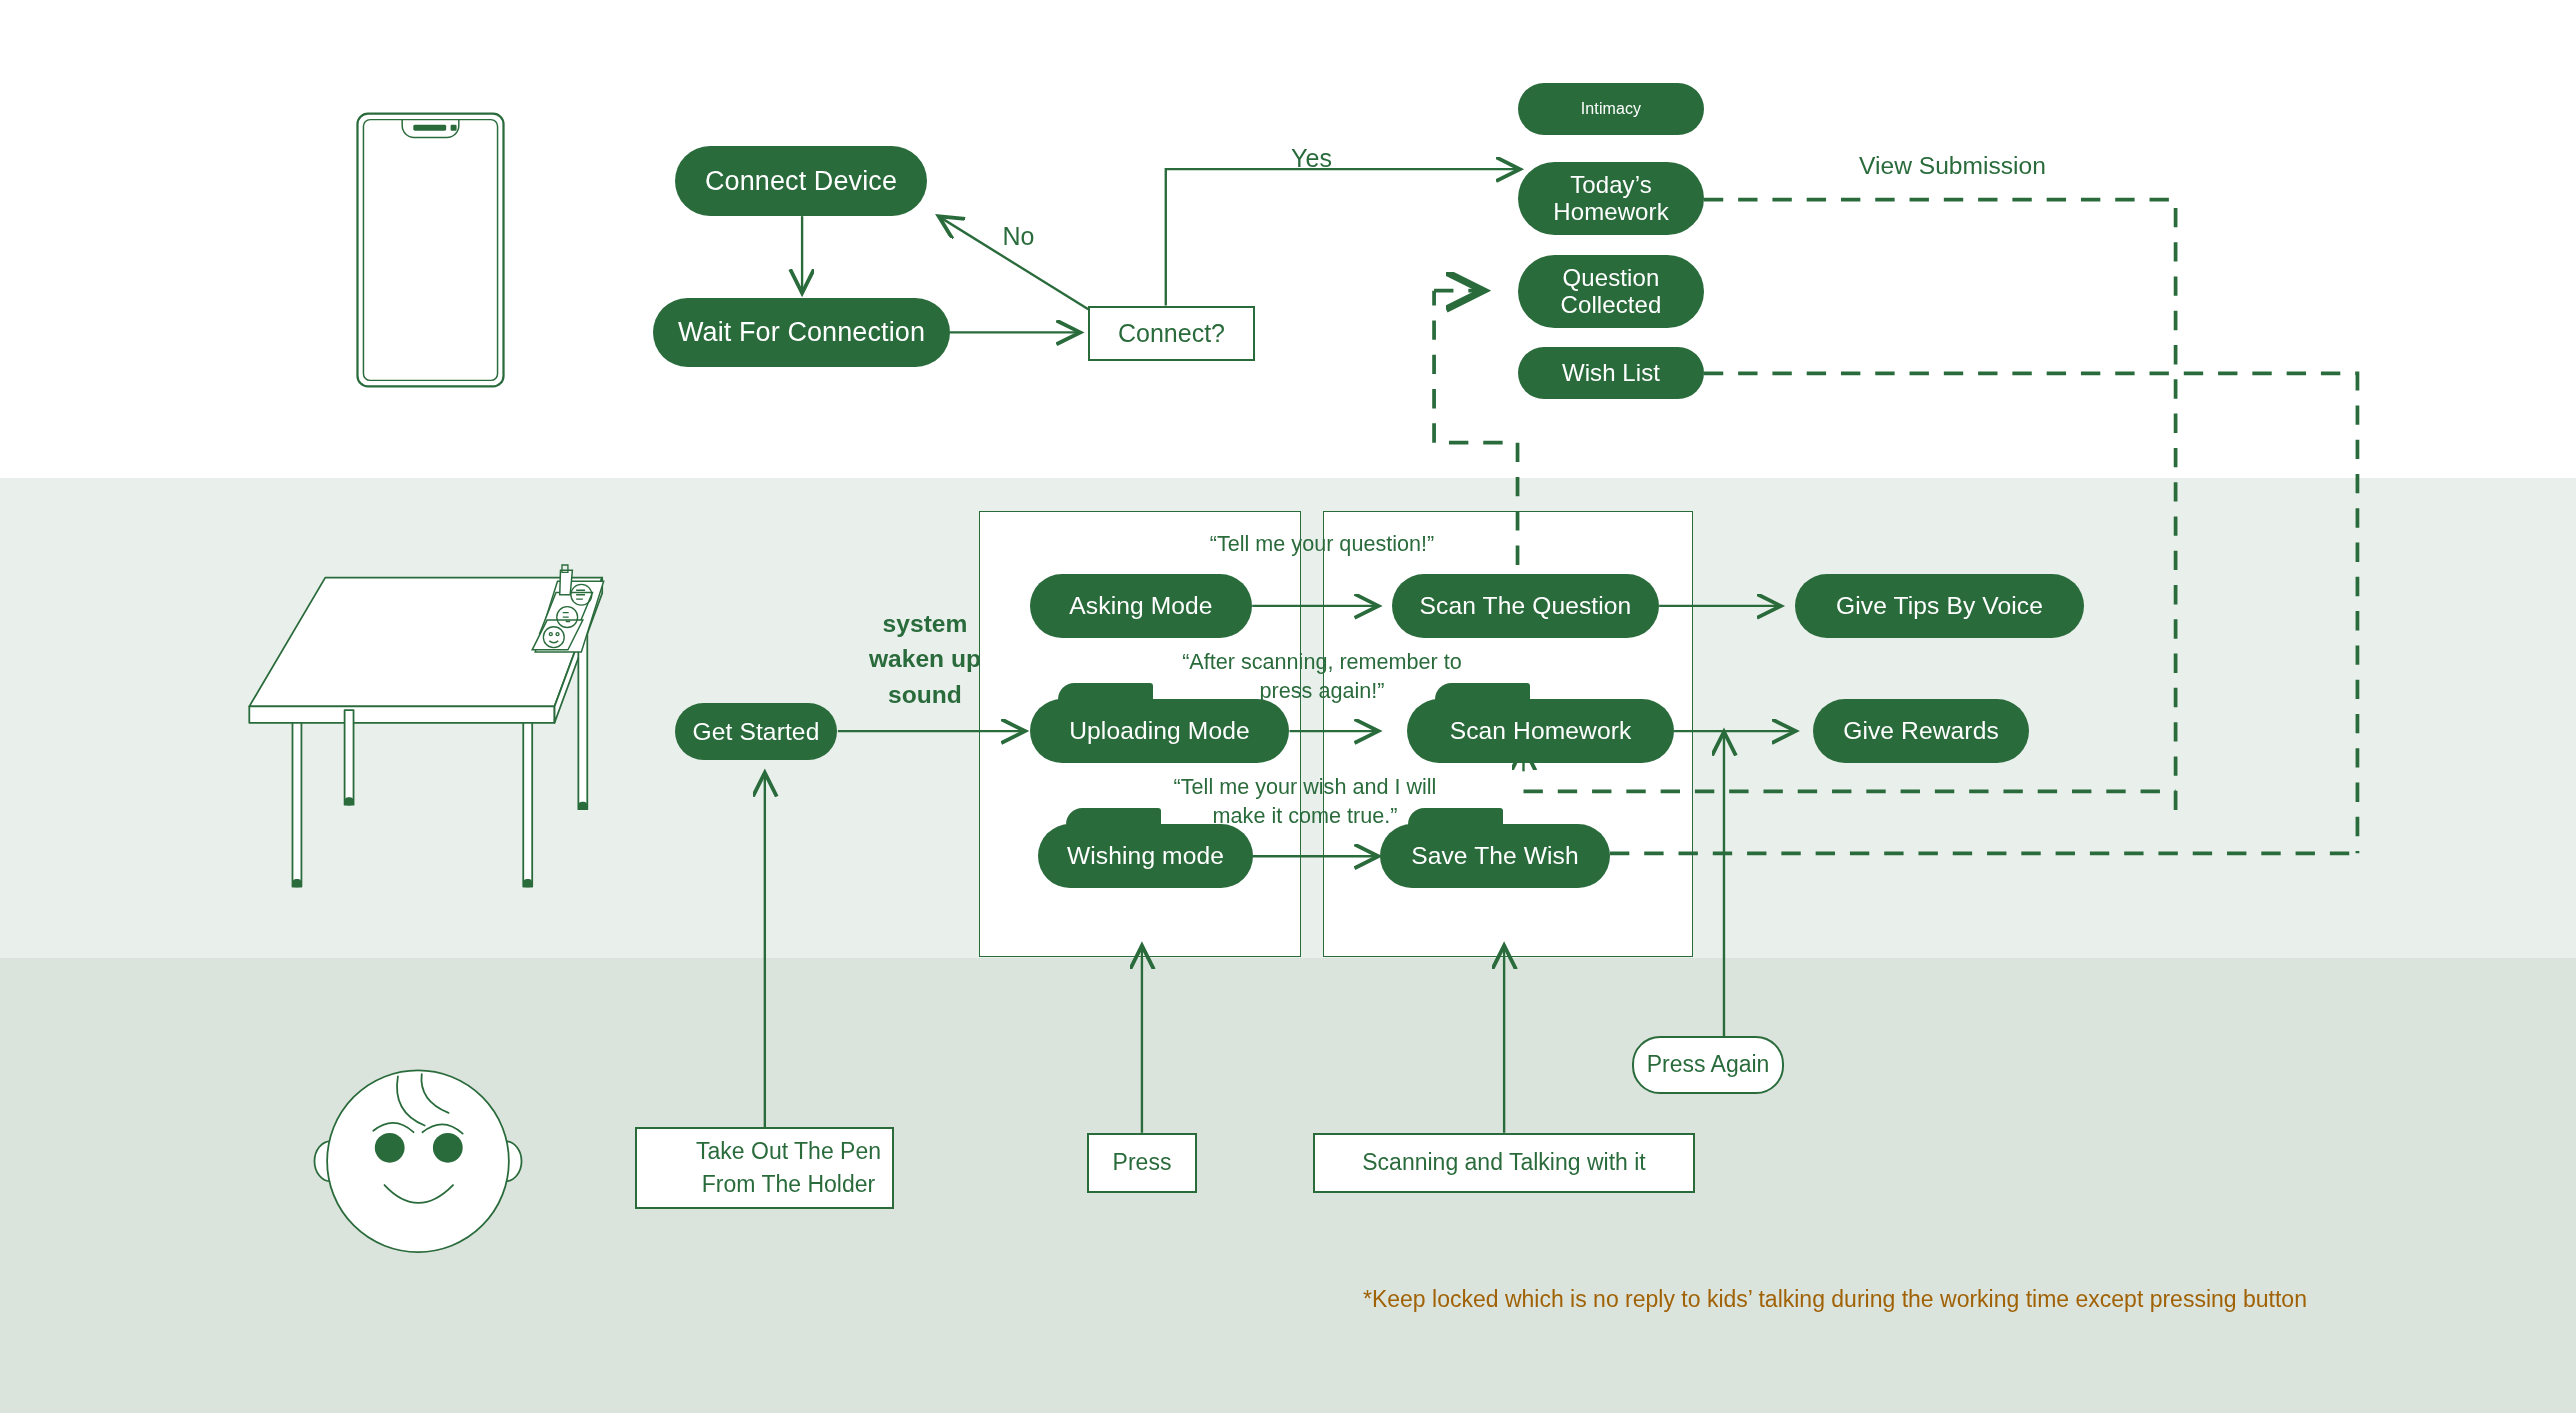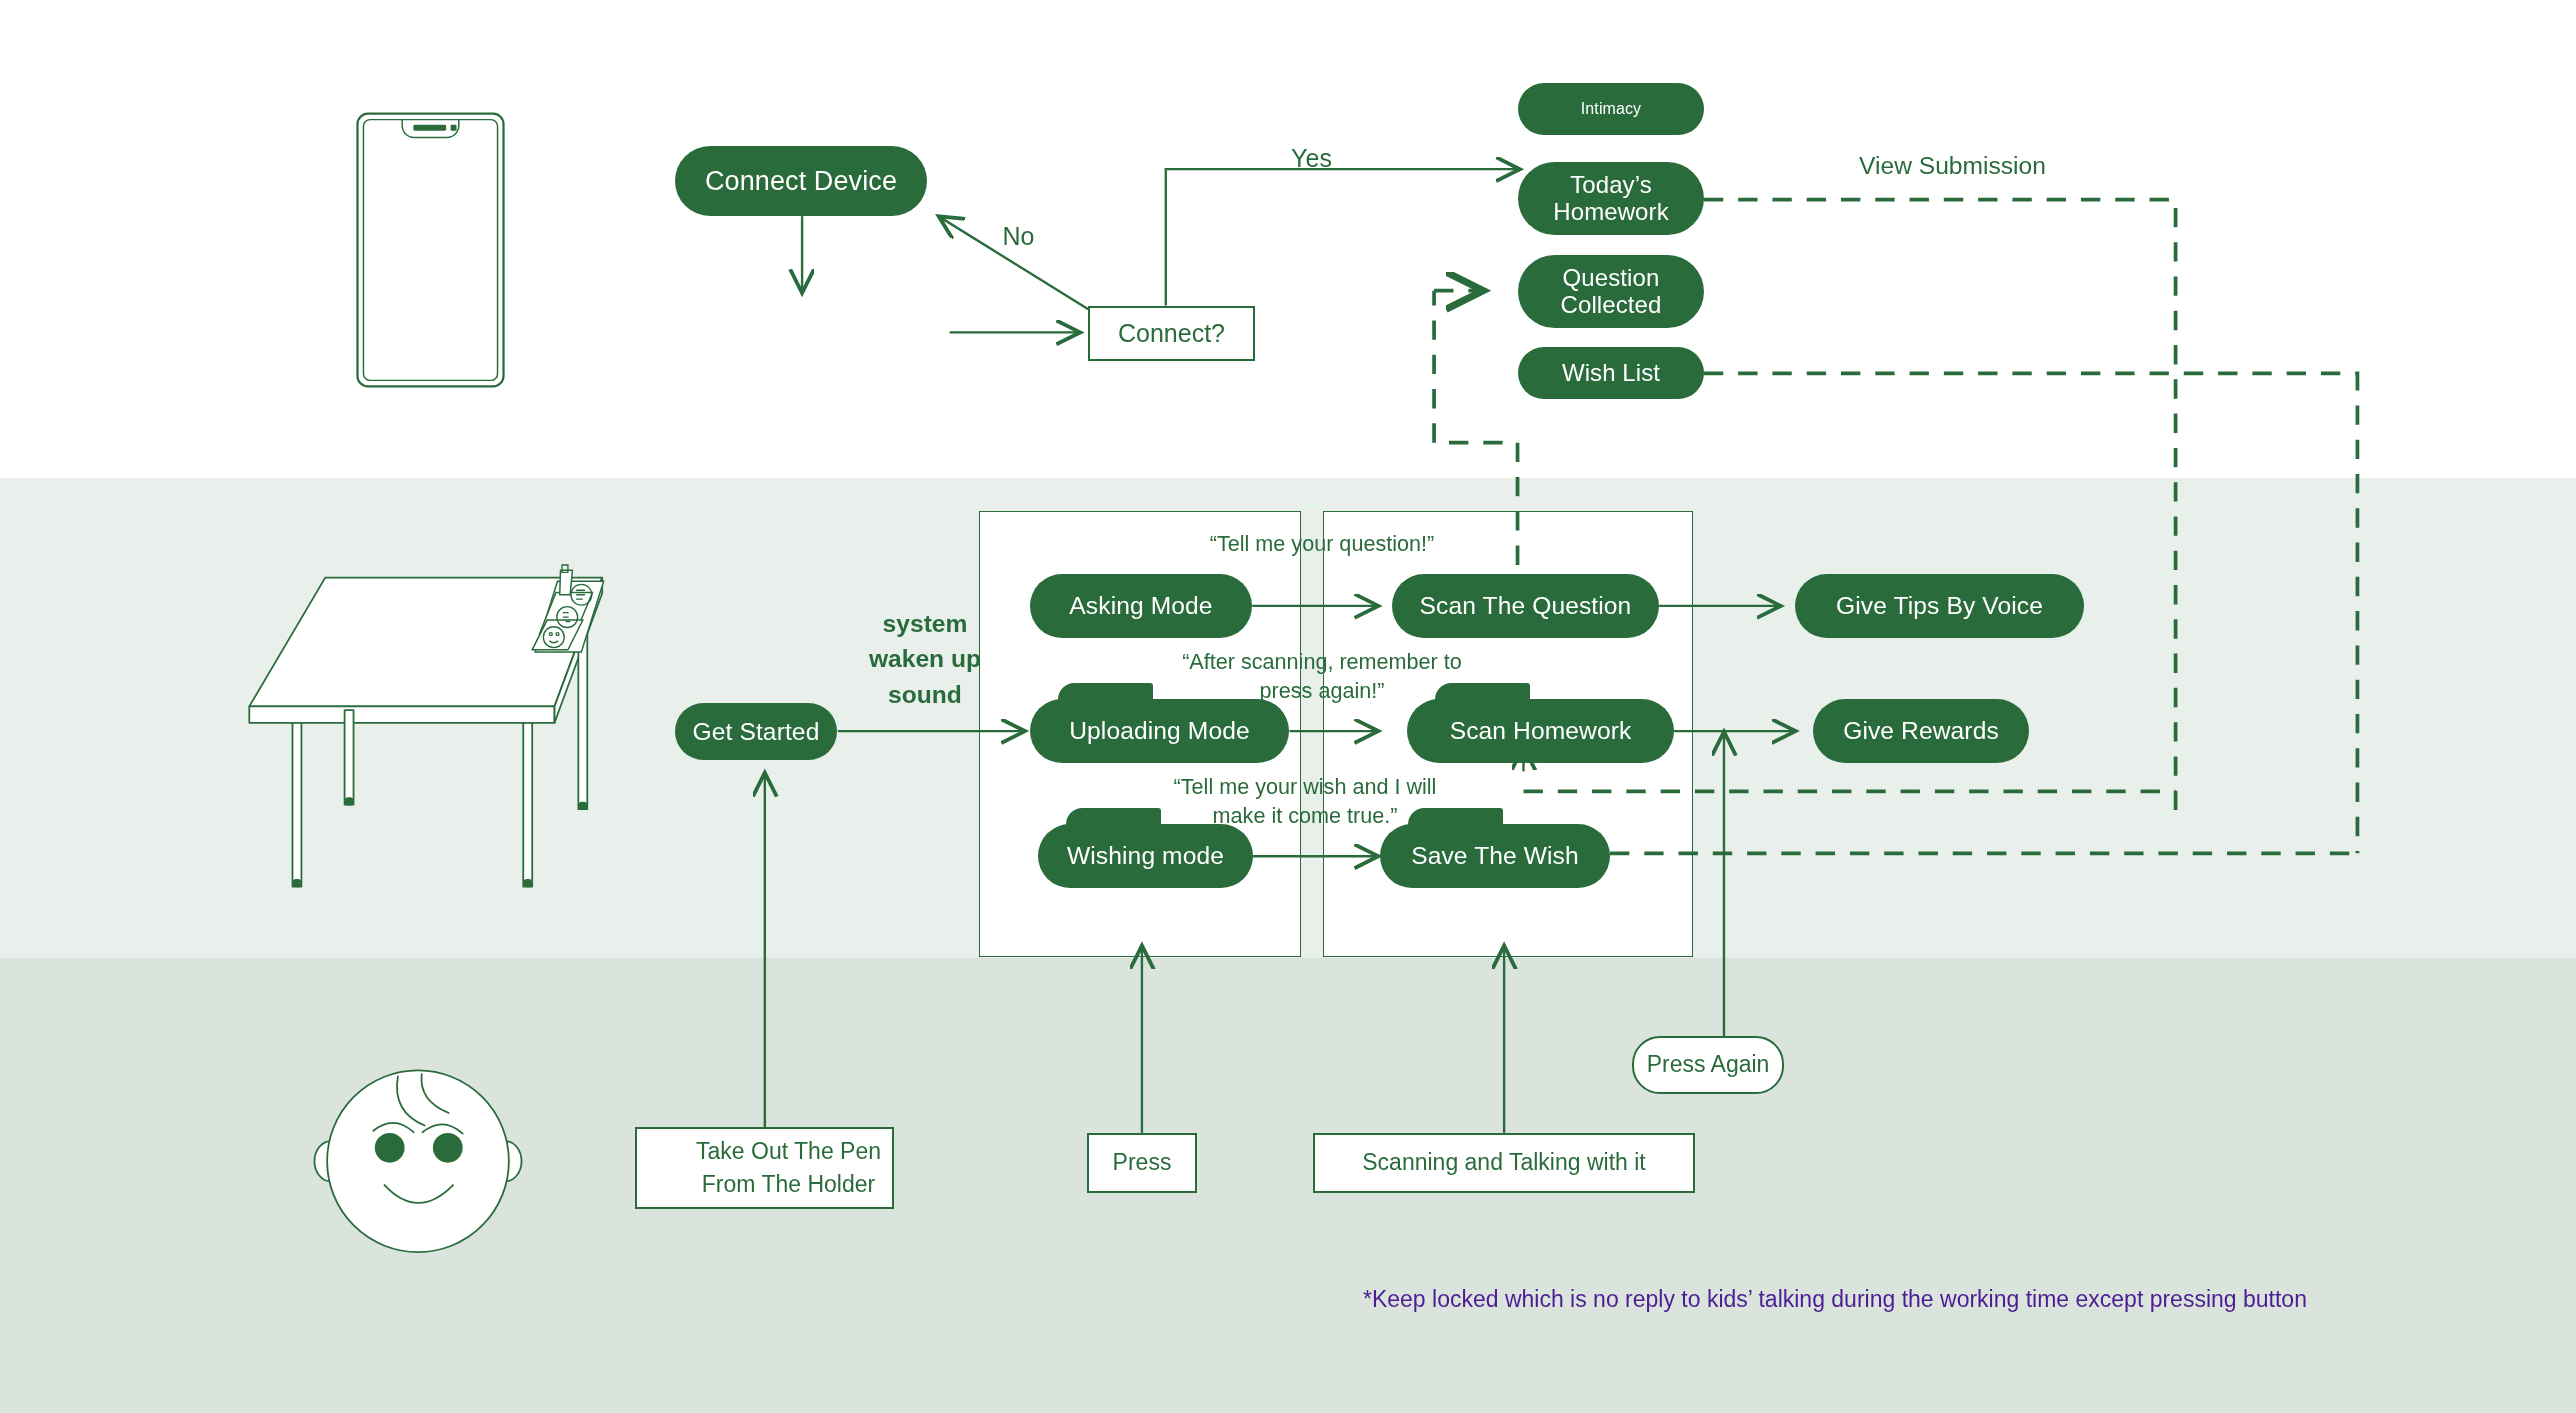--- a/index.html
+++ b/index.html
@@ -63,21 +63,21 @@
   .lbl{
     position:absolute;
     color:#2a6b3c;
     text-align:center;
     line-height:1.35;
     white-space:pre-line;
   }
 
   .footnote{
     position:absolute;
-    color:#4c1d95;
+    color:#a16207;
     font-size:23px;
     white-space:nowrap;
   }
 
   
   .illus{position:absolute;}
 </style>
 </head>
 <body>
 
@@ -203,20 +203,21 @@
       <path d="M90 107 q28 -22 54 2"></path>
       <path d="M156 109 q28 -22 54 2"></path>
       <path d="M105 180 q45 48 92 0"></path>
     </g>
     <circle cx="112" cy="130" r="20" fill="#2a6b3c"></circle>
     <circle cx="190" cy="130" r="20" fill="#2a6b3c"></circle>
   </svg>
 
   <div class="pill" style="left:675px;top:146px;width:252px;height:70px;font-size:27px;">Connect Device</div>
 
+  <div class="pill" style="left:653px;top:298px;width:297px;height:69px;font-size:27px;">Wait For Connection</div>
 
   <div class="rbox" style="left:1088px;top:306px;width:167px;height:55px;font-size:25px;">Connect?</div>
 
   <div class="lbl" style="left:1267px;top:142px;width:89px;font-size:25px;text-align:center;">Yes</div>
 
   <div class="lbl" style="left:985px;top:220px;width:67px;font-size:25px;">No</div>
 
   <div class="pill" style="left:1518px;top:83px;width:186px;height:52px;font-size:16px;">Intimacy</div>
 
   <div class="pill" style="left:1518px;top:162px;width:186px;height:73px;font-size:24px;white-space:pre-line;">Today’s

